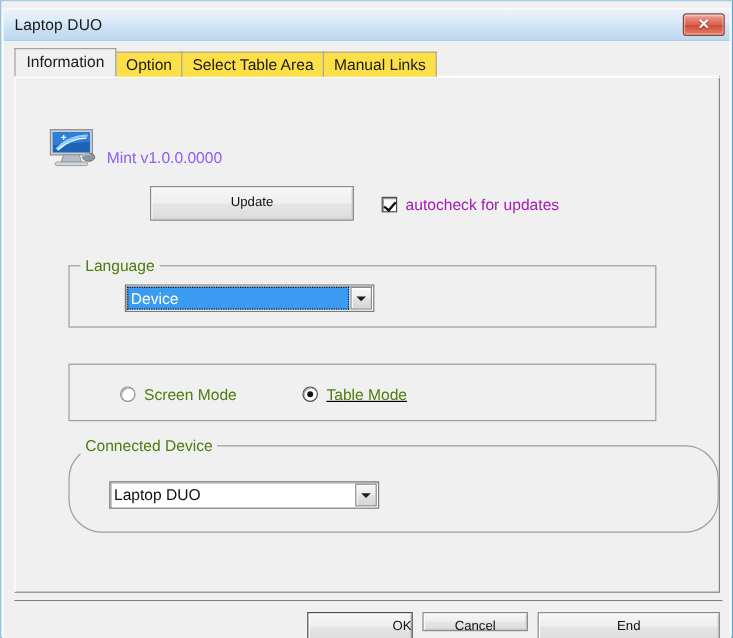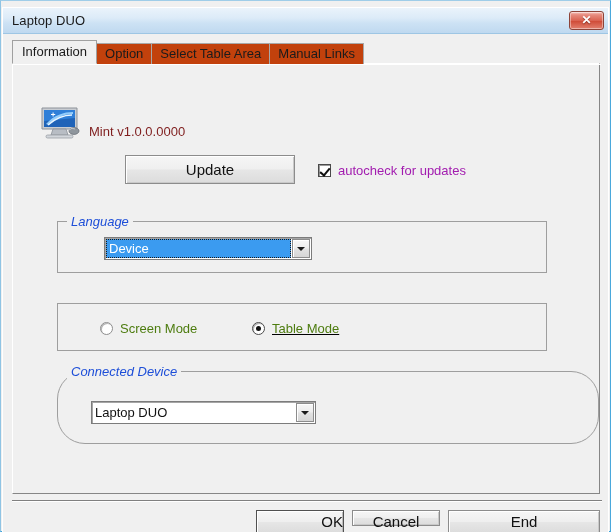--- a/index.html
+++ b/index.html
@@ -78,21 +78,21 @@
     display: flex;
     align-items: flex-end;
     z-index: 4;
   }
   .tab {
     height: 21px;
     padding: 0 8px;
     font-size: 13px;
     color: #1b1b1b;
     line-height: 20px;
-    background: #c2410c;
+    background: #fde047;
     border: 1px solid #a8a8a8;
     border-bottom: none;
     margin-right: -1px;
     white-space: nowrap;
     cursor: pointer;
   }
   .tab.active {
     height: 24px;
     line-height: 22px;
     background: #f0f0f0;
@@ -125,30 +125,30 @@
   
   #app-icon {
     position: absolute;
     left: 25px; top: 41px;
     width: 42px; height: 38px;
   }
   #version-text {
     position: absolute;
     left: 76px; top: 60px;
     font-size: 13px;
-    color: #7f1d1d;
+    color: #8b5cf6;
     white-space: nowrap;
   }
 
   
   .winbtn {
     background: linear-gradient(to bottom, #f6f6f6 0%, #efefef 48%, #e6e6e6 52%, #dcdcdc 100%);
     border: 1px solid #8c8c8c;
     box-shadow: inset 1px 1px 0 #ffffff, inset -1px -1px 0 #c9c9c9;
-    font-size: 15px;
+    font-size: 11px;
     color: #111111;
     text-align: center;
     cursor: pointer;
     white-space: nowrap;
   }
   .winbtn.focus {
     border-color: #505050;
     box-shadow: inset 1px 1px 0 #ffffff, inset -1px -1px 0 #bdbdbd;
     text-align: right;
   }
@@ -198,23 +198,22 @@
     position: absolute;
     border: 1px solid #9e9e9e;
     background: transparent;
   }
   .groupbox-title {
     position: absolute;
     top: -8px; left: 9px;
     padding: 0 4px;
     background: #f0f0f0;
     font-size: 13px;
-    color: #1d4ed8;
-    white-space: nowrap;
-    font-style: italic;
+    color: #4d7c0f;
+    white-space: nowrap;
   }
   #language-group  { left: 44px; top: 157px;  width: 490px; height: 52px; }
   #mode-group      { left: 44px; top: 239px;  width: 490px; height: 48px; }
   #device-group    { left: 44px; top: 307px;  width: 542px; height: 73px; border-radius: 28px; }
 
   
   .combo {
     position: absolute;
     height: 23px;
     background: #ffffff;

